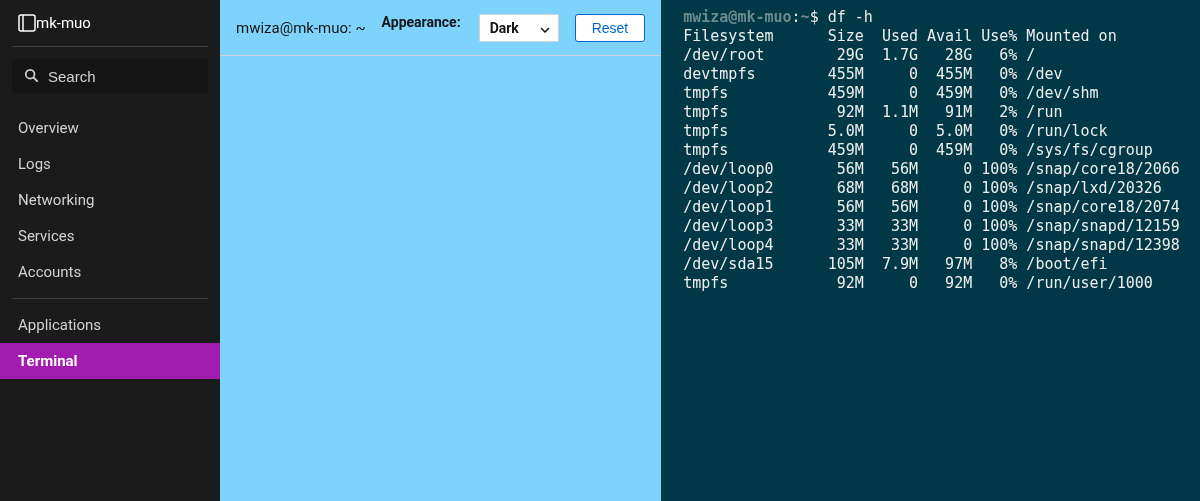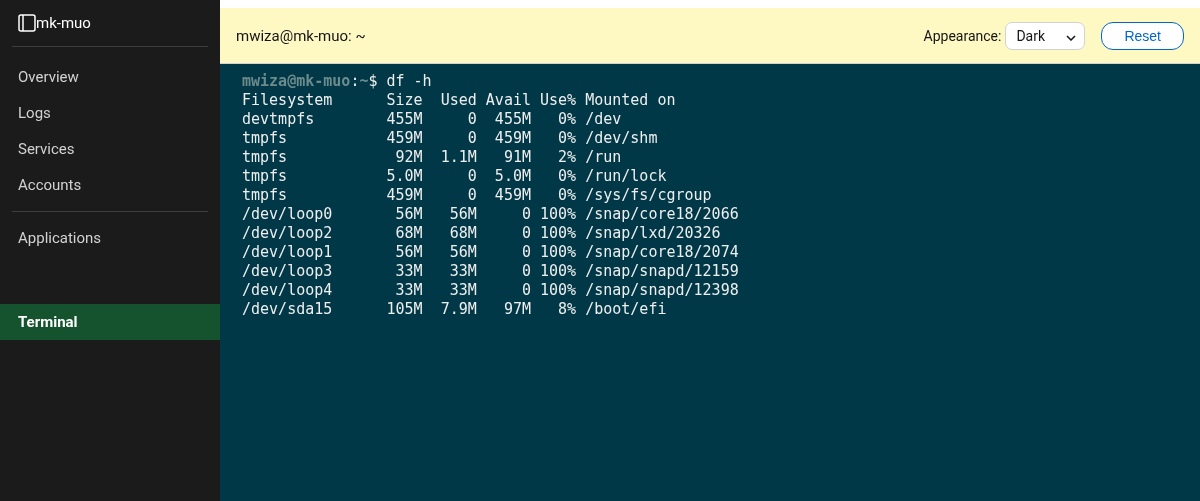--- a/index.html
+++ b/index.html
@@ -12,30 +12,30 @@
   .sidebar-header .host { font-size: 15px; color: #fff; font-weight: 400; }
   .sidebar-divider { height: 1px; background: #3e3e3e; margin: 0 12px 12px; }
 
   .search-box { margin: 0 12px 16px; background: #151515; border-radius: 4px; display: flex; align-items: center; padding: 8px 12px; gap: 10px; color: #d2d2d2; }
   .search-box input { flex: 1; background: transparent; border: none; outline: none; color: #d2d2d2; font-size: 15px; }
   .search-box input::placeholder { color: #d2d2d2; }
 
   .nav { display: flex; flex-direction: column; }
   .nav .group-sep { height: 1px; background: #3e3e3e; margin: 8px 12px; }
   .nav-item { display: flex; align-items: center; justify-content: space-between; padding: 9px 18px; font-size: 15px; color: #d2d2d2; cursor: pointer; }
-  .nav-item.active { background: #14532d; color: #fff; font-weight: 700; margin-top: 48px; }
+  .nav-item.active { background: #a21caf; color: #fff; font-weight: 700; }
   .badge-dot { width: 10px; height: 10px; border-radius: 50%; background: #c9190b; display: inline-block; }
 
-  .main { flex: 1; display: flex; flex-direction: column; background: #fef9c3; min-width: 0; margin-top: 8px; }
+  .main { flex: 1; display: flex; flex-direction: row; background: #7dd3fc; min-width: 0; }
   .topbar { height: 56px; border-bottom: 1px solid #d2d2d2; display: flex; align-items: center; padding: 0 16px; gap: 16px; }
   .topbar .title { flex: 1; font-size: 15px; color: #151515; }
-  .appearance-wrap { display: flex; align-items: center; gap: 4px; font-size: 14px; color: #151515; }
-  .select { position: relative; border: 1px solid #d2d2d2; background: #fff; border-radius: 7px; padding: 5px 30px 5px 10px; font-size: 14px; color: #151515; cursor: pointer; min-width: 80px; }
+  .appearance-wrap { display: flex; gap: 18px; font-size: 14px; color: #151515; font-weight: bold; }
+  .select { position: relative; border: 1px solid #d2d2d2; background: #fff; border-radius: 1px; padding: 5px 30px 5px 10px; font-size: 14px; color: #151515; cursor: pointer; min-width: 80px; }
   .select .chev { position: absolute; right: 8px; top: 50%; transform: translateY(-50%); pointer-events: none; }
-  .btn-reset { border: 1px solid #06c; color: #06c; background: #fff; border-radius: 12px; padding: 5px 22px; font-size: 14px; cursor: pointer; }
+  .btn-reset { border: 1px solid #06c; color: #06c; background: #fff; border-radius: 3px; padding: 5px 16px; font-size: 14px; cursor: pointer; }
 
   .terminal { flex: 1; background: #003847; padding: 8px 8px 8px 22px; font-family: "DejaVu Sans Mono", "Menlo", "Consolas", monospace; font-size: 15px; line-height: 19px; color: #eee; overflow: hidden; }
   .term-line { white-space: pre; }
   .ps-user { color: #6c8b8c; font-weight: bold; }
   .ps-colon { color: #eee; }
   .ps-tilde { color: #6c8b8c; font-weight: bold; }
   .ps-dollar { color: #eee; }
   .cursor { display: inline-block; width: 8px; height: 16px; border: 1px solid #eee; vertical-align: text-bottom; margin-left: 2px; }
 </style>
 </head>
@@ -46,27 +46,39 @@
     <span class="host-icon">
       <svg width="18" height="18" viewBox="0 0 18 18" fill="none">
         <rect x="1" y="1" width="16" height="16" rx="2" stroke="#fff" stroke-width="1.5"></rect>
         <line x1="5" y1="1" x2="5" y2="17" stroke="#fff" stroke-width="1.5"></line>
       </svg>
     </span>
     <span class="host">mk-muo</span>
   </div>
   <div class="sidebar-divider"></div>
 
+  <div class="search-box">
+    <span>
+      <svg width="14" height="14" viewBox="0 0 16 16" fill="none">
+        <circle cx="7" cy="7" r="5" stroke="#d2d2d2" stroke-width="2"></circle>
+        <line x1="11" y1="11" x2="15" y2="15" stroke="#d2d2d2" stroke-width="2" stroke-linecap="round"></line>
+      </svg>
+    </span>
+    <input type="text" placeholder="Search" style="">
+  </div>
 
   <nav class="nav" id="nav">
       <div class="nav-item">
         <span>Overview</span>
       </div>
       <div class="nav-item">
         <span>Logs</span>
+      </div>
+      <div class="nav-item">
+        <span>Networking</span>
       </div>
       <div class="nav-item">
         <span>Services</span>
       </div>
       <div class="nav-item">
         <span>Accounts</span>
       </div>
       <div class="group-sep"></div>
       <div class="nav-item">
         <span>Applications</span>
@@ -90,25 +102,27 @@
             </svg>
         </span>
       </div>
     </div>
     <button class="btn-reset">Reset</button>
   </div>
 
   <div class="terminal" id="terminal">
       <div class="term-line"><span class="ps-user">mwiza@mk-muo</span><span class="ps-colon">:</span><span class="ps-tilde">~</span><span class="ps-dollar">$</span> df -h</div>
       <div class="term-line">Filesystem      Size  Used Avail Use% Mounted on</div>
+      <div class="term-line">/dev/root        29G  1.7G   28G   6% /</div>
       <div class="term-line">devtmpfs        455M     0  455M   0% /dev</div>
       <div class="term-line">tmpfs           459M     0  459M   0% /dev/shm</div>
       <div class="term-line">tmpfs            92M  1.1M   91M   2% /run</div>
       <div class="term-line">tmpfs           5.0M     0  5.0M   0% /run/lock</div>
       <div class="term-line">tmpfs           459M     0  459M   0% /sys/fs/cgroup</div>
       <div class="term-line">/dev/loop0       56M   56M     0 100% /snap/core18/2066</div>
       <div class="term-line">/dev/loop2       68M   68M     0 100% /snap/lxd/20326</div>
       <div class="term-line">/dev/loop1       56M   56M     0 100% /snap/core18/2074</div>
       <div class="term-line">/dev/loop3       33M   33M     0 100% /snap/snapd/12159</div>
       <div class="term-line">/dev/loop4       33M   33M     0 100% /snap/snapd/12398</div>
       <div class="term-line">/dev/sda15      105M  7.9M   97M   8% /boot/efi</div>
+      <div class="term-line">tmpfs            92M     0   92M   0% /run/user/1000</div>
     </div>
 </main>
 
 </body></html>

